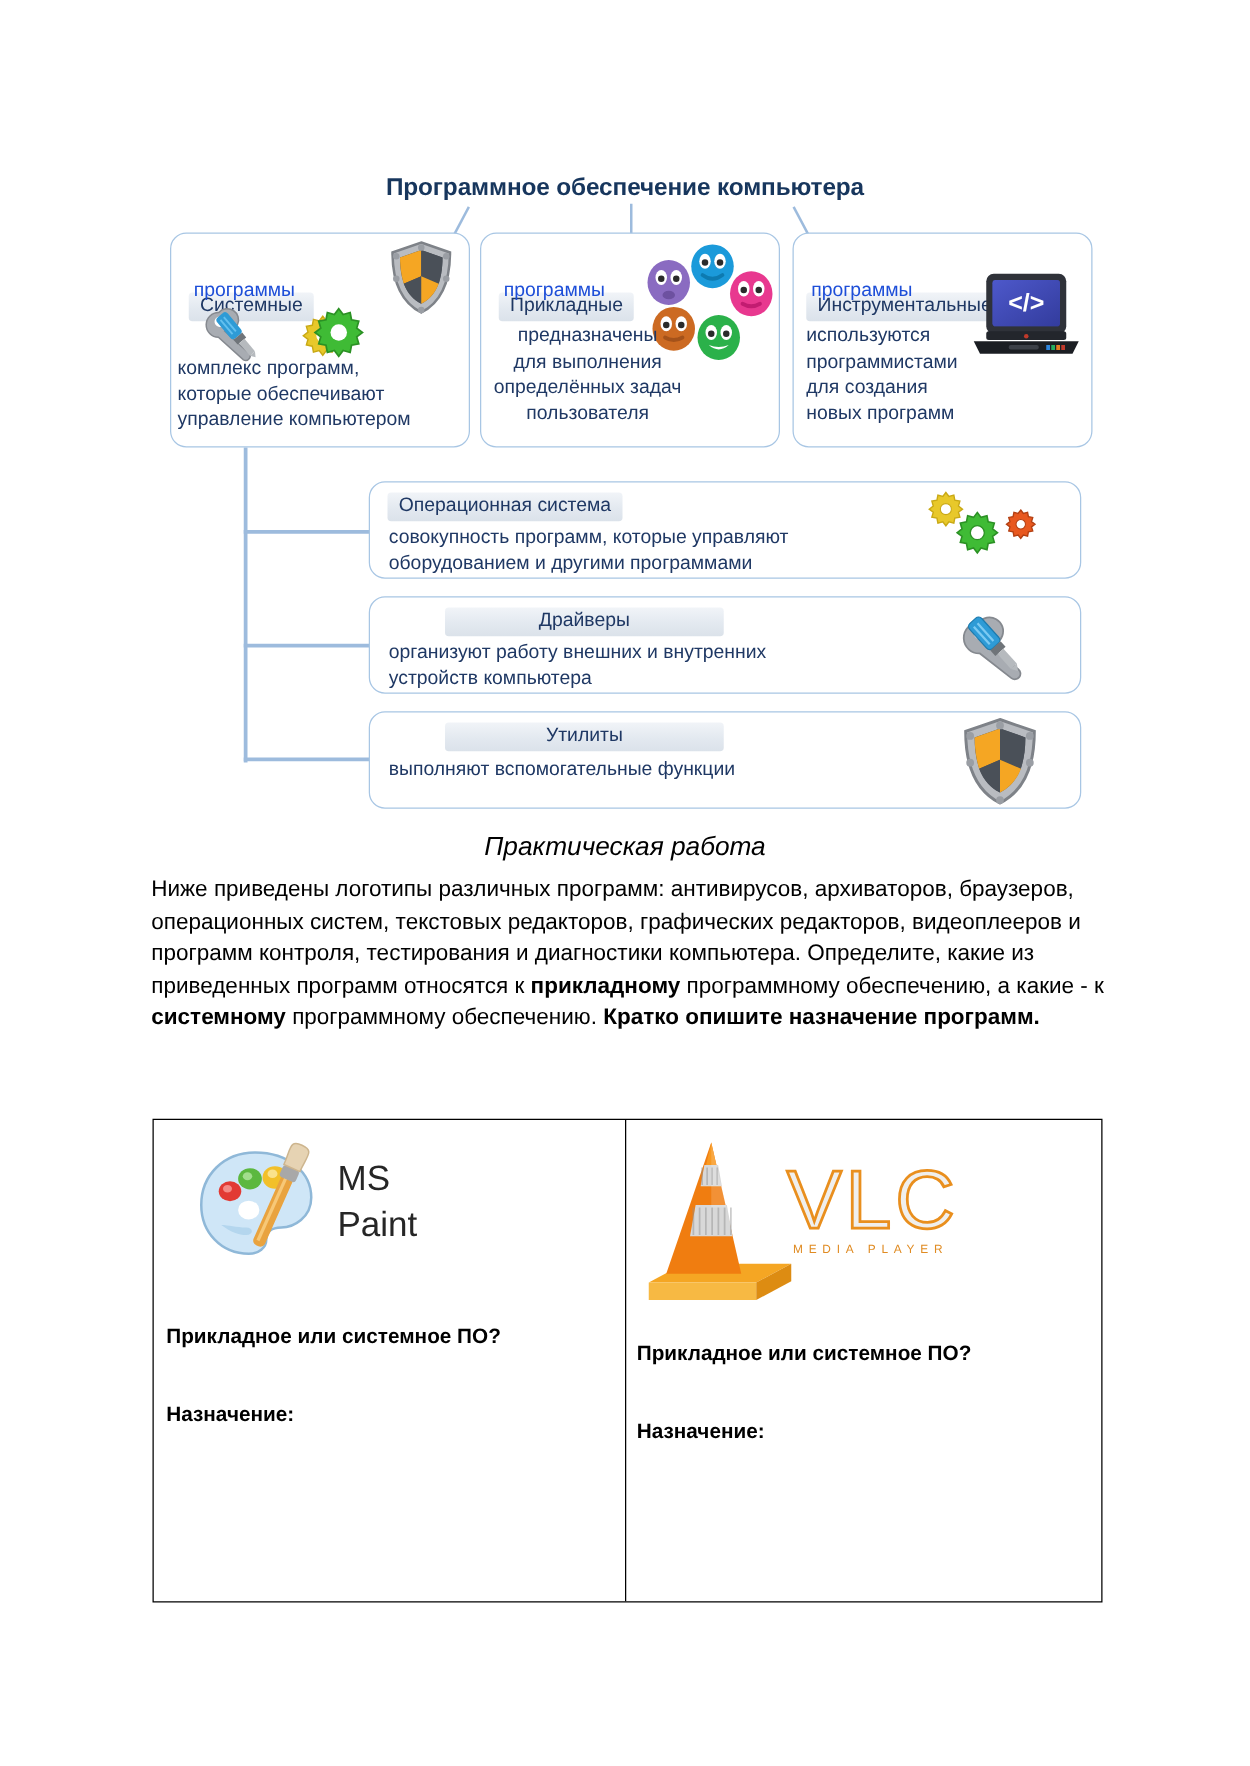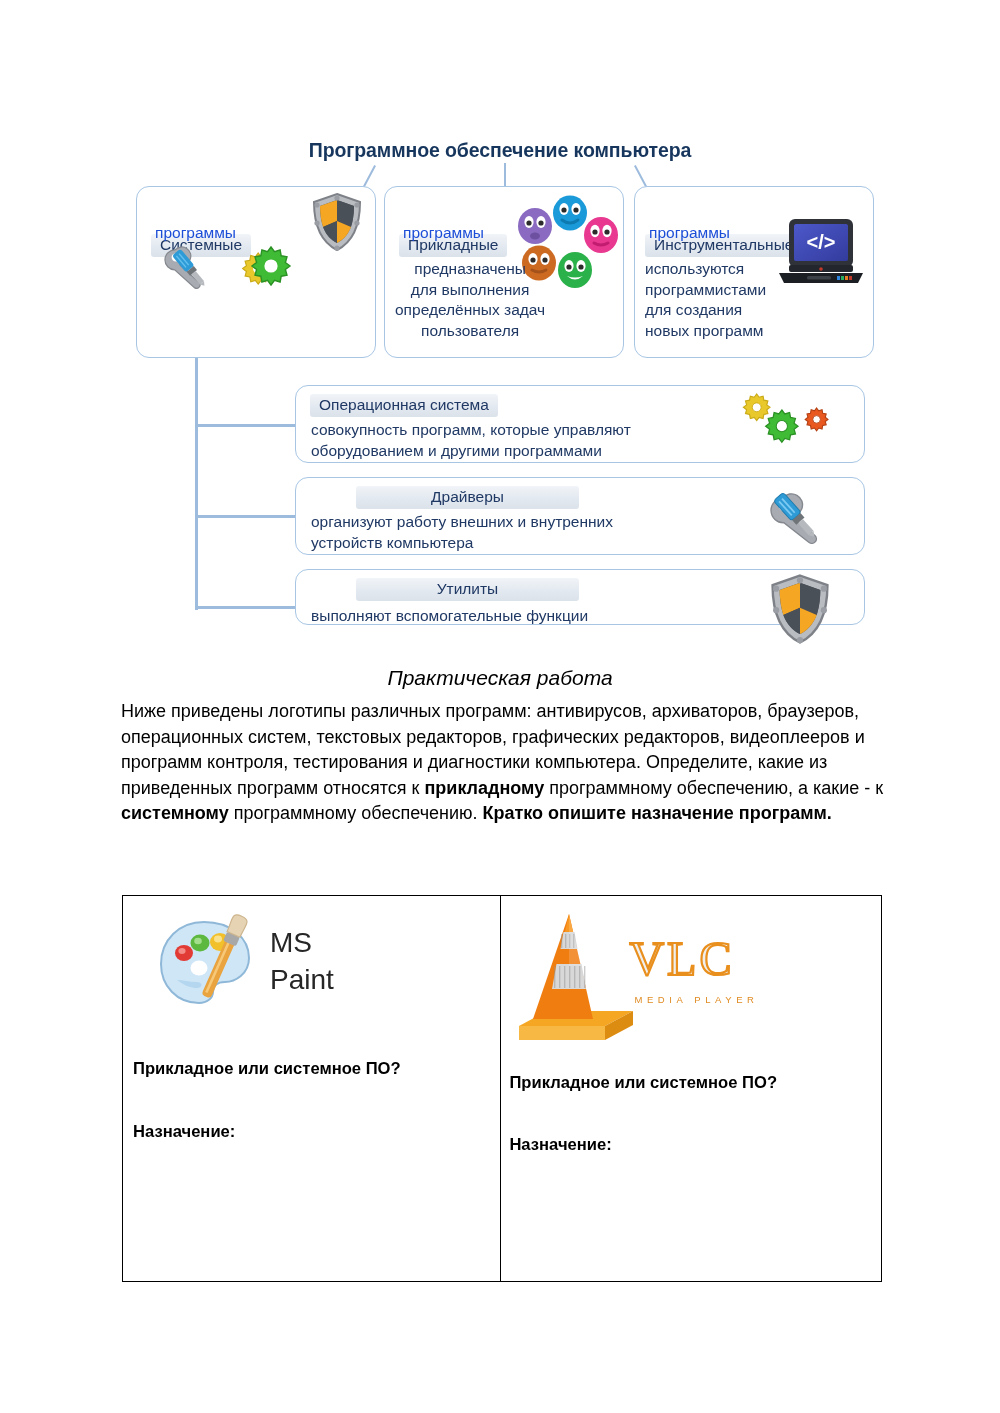--- a/index.html
+++ b/index.html
@@ -81,21 +81,21 @@
   #card-tools .top-sub { left: 14px; }
   .top-desc { position: absolute; left: 7px; }
   #card-system .top-desc { left: 5px; top: 98px; }
   #card-applied .top-desc { left: 10px; top: 72px; }
   #card-tools .top-desc { left: 10px; top: 72px; }
 
   
   .sub-card { left: 295px; width: 570px; }
   #card-os { top: 385px; height: 78px; }
   #card-drv { top: 477px; height: 78px; }
-  #card-util { top: 569px; height: 56px; }
+  #card-util { top: 569px; height: 78px; }
   .sub-chip { position: absolute; top: 8px; }
   #card-os .sub-chip { left: 14px; }
   #card-drv .sub-chip { left: 60px; width: 205px; text-align: center; }
   #card-util .sub-chip { left: 60px; width: 205px; text-align: center; }
   .sub-desc { position: absolute; left: 15px; top: 34px; }
   #card-util .sub-desc { top: 36px; }
 
   
   .icon { position: absolute; }
 
@@ -211,20 +211,23 @@
       <g transform="translate(21,14) scale(0.82)">
         <path d="M21 0 l3.5 4.6 5.6-1.6 1.1 5.8 5.8 1.1-1.6 5.6 4.6 3.5-4.6 3.5 1.6 5.6-5.8 1.1-1.1 5.8-5.6-1.6L21 38l-3.5-4.6-5.6 1.6-1.1-5.8L5 28.1l1.6-5.6L2 19l4.6-3.5L5 9.9l5.8-1.1 1.1-5.8 5.6 1.6Z" fill="#e8c82a" stroke="#c9a915" stroke-width="1.4"></path>
         <circle cx="21" cy="19" r="6.3" fill="#fff"></circle>
       </g>
       <g transform="translate(30,8) scale(1.0)">
         <path d="M21 0 l3.5 4.6 5.6-1.6 1.1 5.8 5.8 1.1-1.6 5.6 4.6 3.5-4.6 3.5 1.6 5.6-5.8 1.1-1.1 5.8-5.6-1.6L21 38l-3.5-4.6-5.6 1.6-1.1-5.8L5 28.1l1.6-5.6L2 19l4.6-3.5L5 9.9l5.8-1.1 1.1-5.8 5.6 1.6Z" fill="#3fbb35" stroke="#2b9124" stroke-width="1.4"></path>
         <circle cx="21" cy="19" r="6.6" fill="#fff"></circle>
       </g>
     </svg>
 
+    <div class="top-desc card-text">комплекс программ,
+которые обеспечивают
+управление компьютером</div>
   </div>
 
   <div class="card top-card" id="card-applied">
     <span class="chip top-chip">Прикладные</span>
     <div class="top-sub">программы</div>
 
     <svg class="icon" style="left:124px; top:8px;" width="112" height="96" viewBox="0 0 112 96">
       <g>
         <ellipse cx="26" cy="31" rx="17" ry="18" fill="#8a6bc1"></ellipse>
         <ellipse cx="20" cy="27" rx="4.6" ry="6" fill="#fff"></ellipse>
@@ -418,20 +421,20 @@
         <rect x="57" y="60" width="1.4" height="22"></rect>
           <rect x="62" y="60" width="1.4" height="22"></rect>
         <rect x="67" y="60" width="1.4" height="22"></rect>
           <rect x="72" y="60" width="1.4" height="22"></rect>
         <rect x="77" y="60" width="1.4" height="22"></rect>
       </g>
       <path d="M62 8 L74 60 L62 60 Z" fill="#ffffff" opacity="0.16"></path>
     </svg>
 
     <div style="position:absolute; left:128px; top:30px;">
-      <div style="font-size:48px; line-height:66px; color:#f0efed; -webkit-text-stroke:2.2px #e98f1e; letter-spacing:3px;font-family:Liberation Serif, serif;">VLC</div>
+      <div style="font-size:66px; line-height:66px; color:#f0efed; -webkit-text-stroke:2.2px #e98f1e; letter-spacing:3px;">VLC</div>
       <div style="font-size:9.5px; letter-spacing:4.6px; color:#e08b22; margin-top:2px; margin-left:5px;">MEDIA PLAYER</div>
     </div>
 
     <div class="q-text q1">Прикладное или системное ПО?</div>
     <div class="q-text q2">Назначение:</div>
   </div>
 </div>
 
 </body></html>

